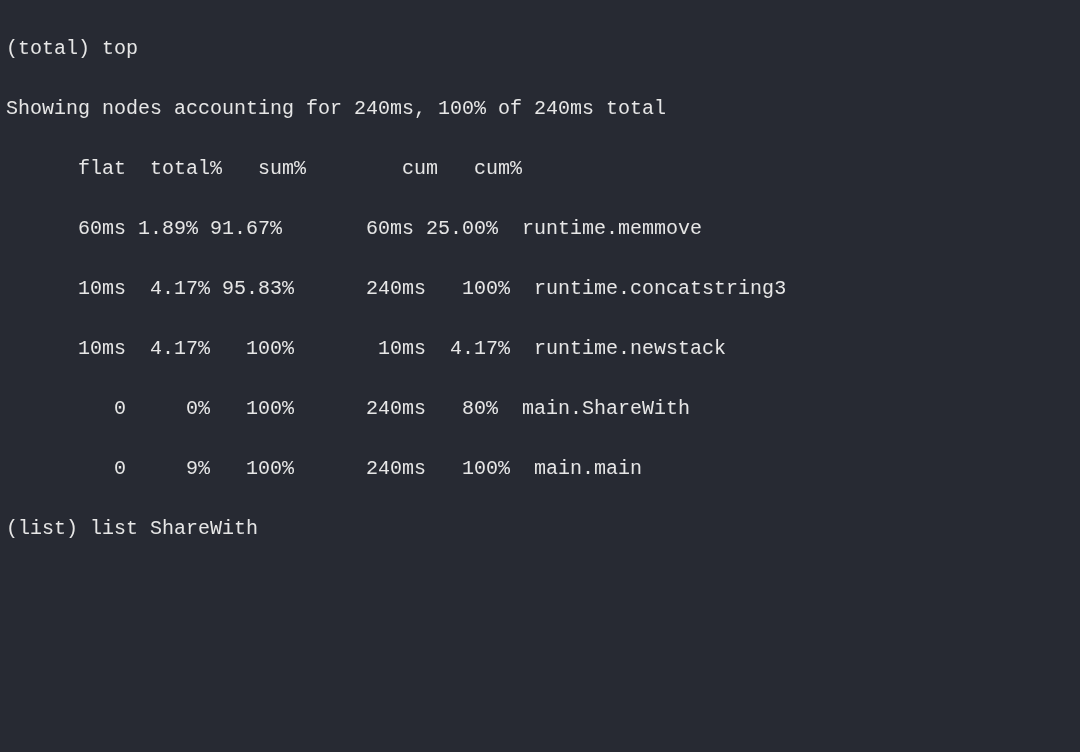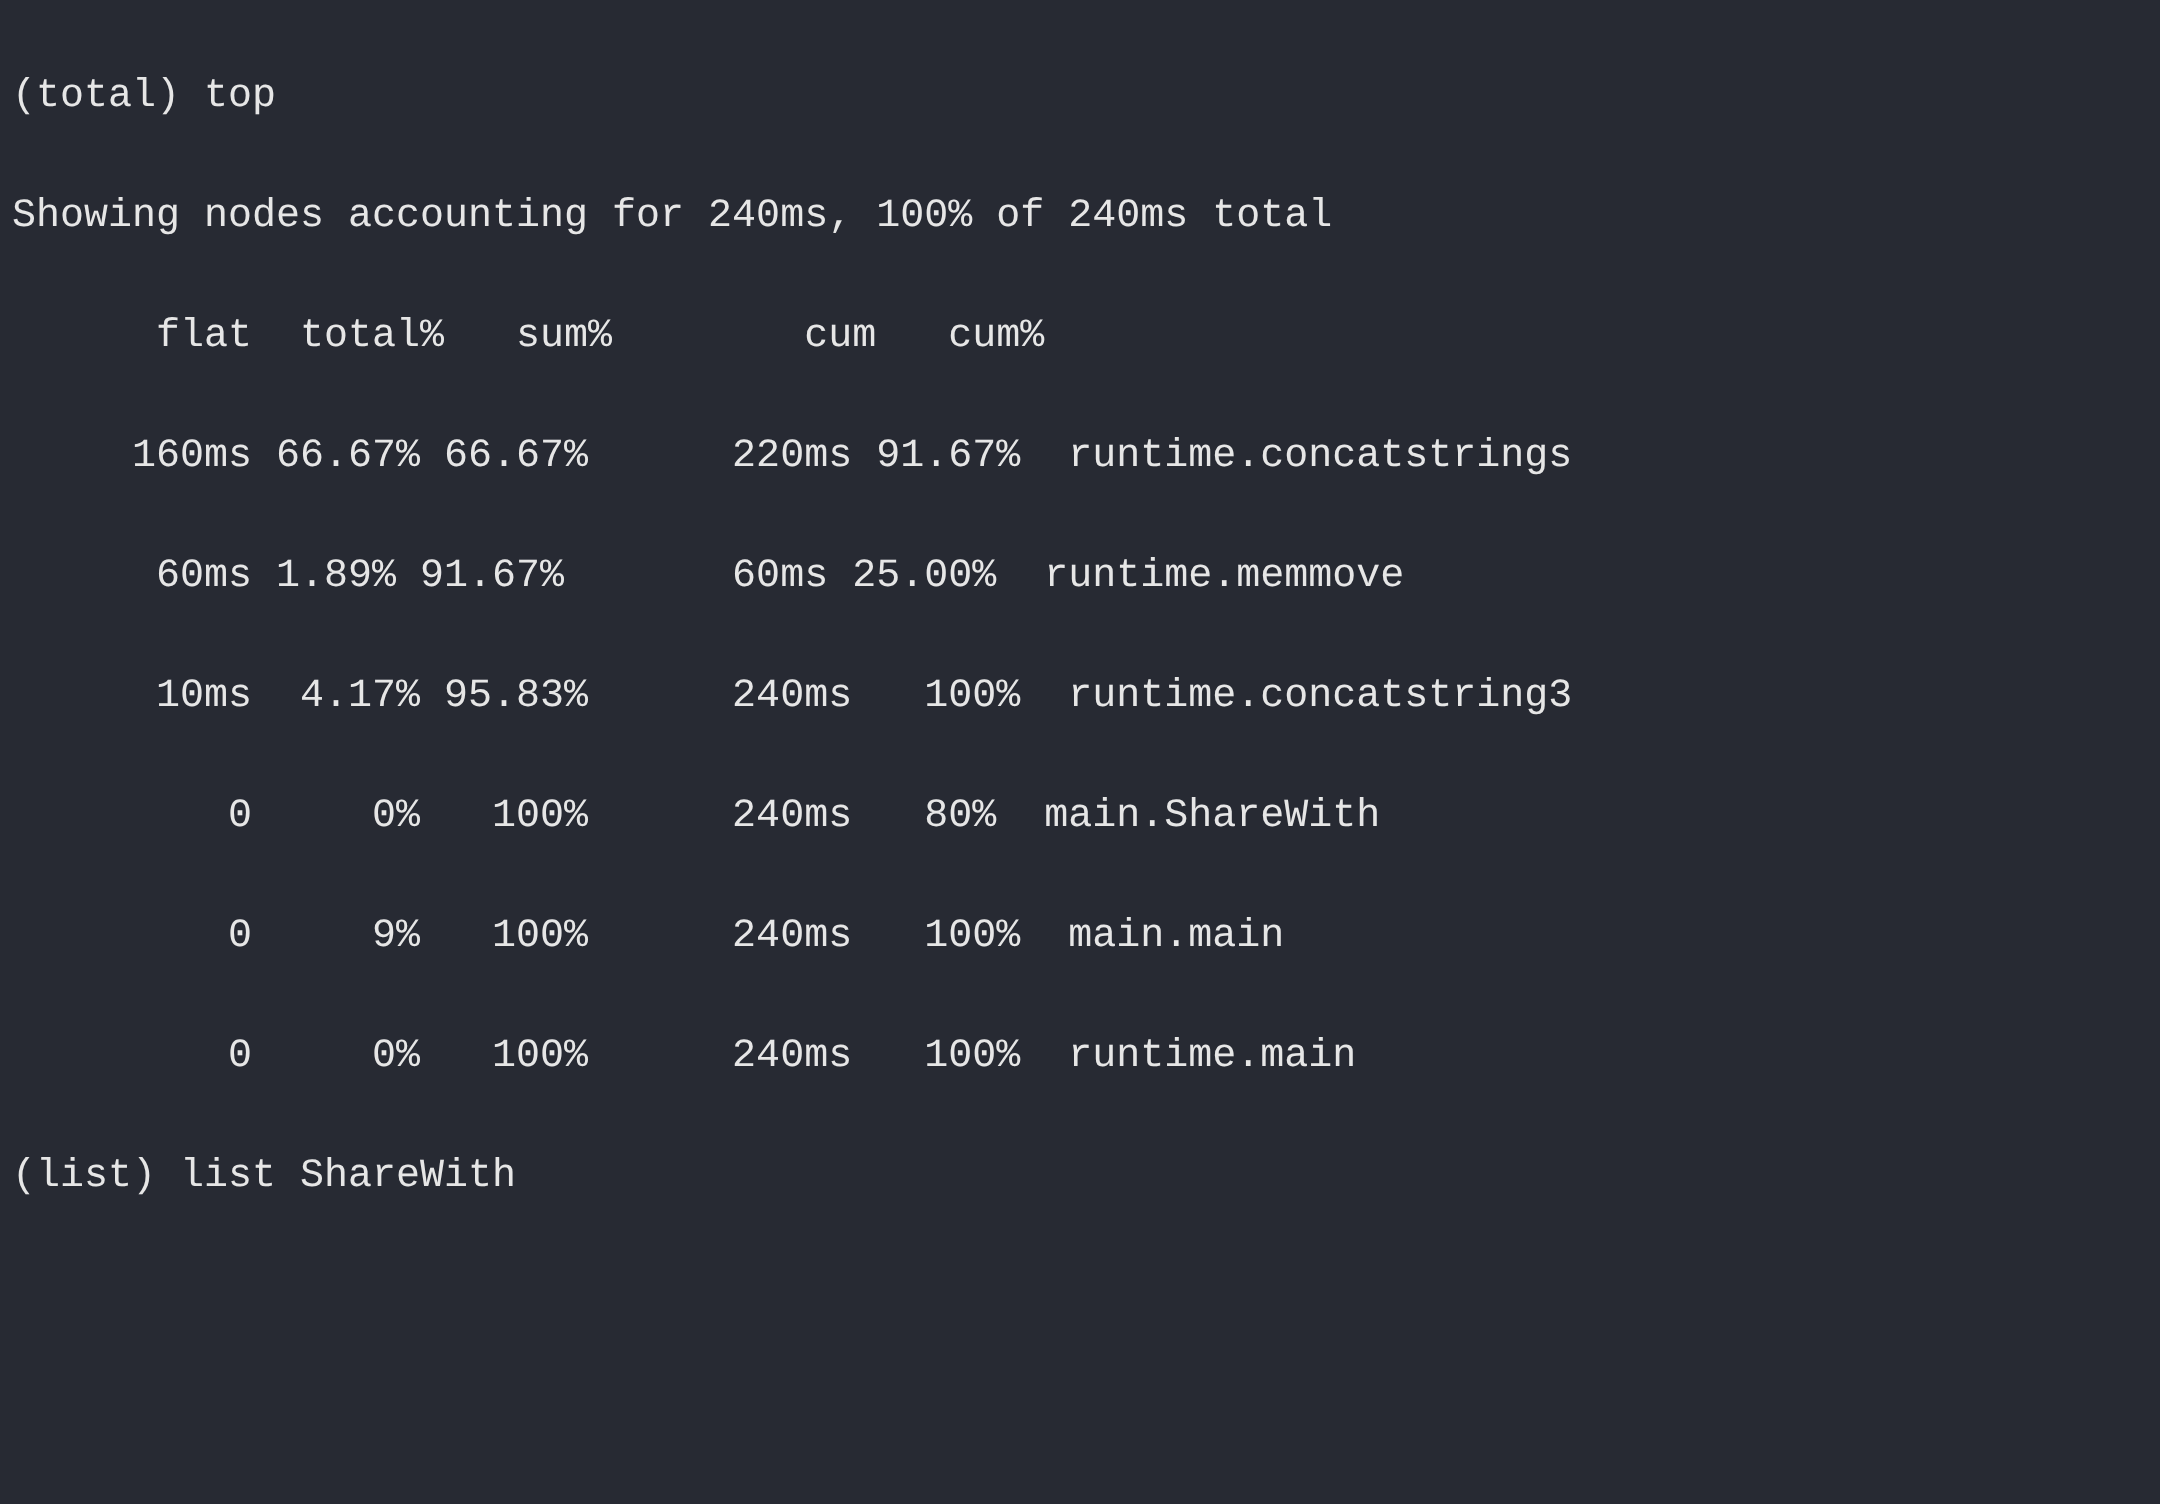--- a/index.html
+++ b/index.html
@@ -22,26 +22,25 @@
   }
   .line { display: block; }
 </style>
 </head>
 <body>
 
 <div class="terminal">
 <span class="line">(total) top</span>
 <span class="line">Showing nodes accounting for 240ms, 100% of 240ms total</span>
 <span class="line" id="hdr">      flat  total%   sum%        cum   cum%</span>
-<span class="line" id="r0">     160ms 66.67% 66.67%      220ms 91.67%  runtime.concatstrings</span>
 <span class="line" id="r1">      60ms 1.89% 91.67%       60ms 25.00%  runtime.memmove</span>
 <span class="line" id="r2">      10ms  4.17% 95.83%      240ms   100%  runtime.concatstring3</span>
+<span class="line" id="r3">      10ms  4.17%   100%       10ms  4.17%  runtime.newstack</span>
 <span class="line" id="r4">         0     0%   100%      240ms   80%  main.ShareWith</span>
 <span class="line" id="r5">         0     9%   100%      240ms   100%  main.main</span>
-<span class="line" id="r6">         0     0%   100%      240ms   100%  runtime.main</span>
 <span class="line">(list) list ShareWith</span>
 
 
 
 
 
 
 
 
 

